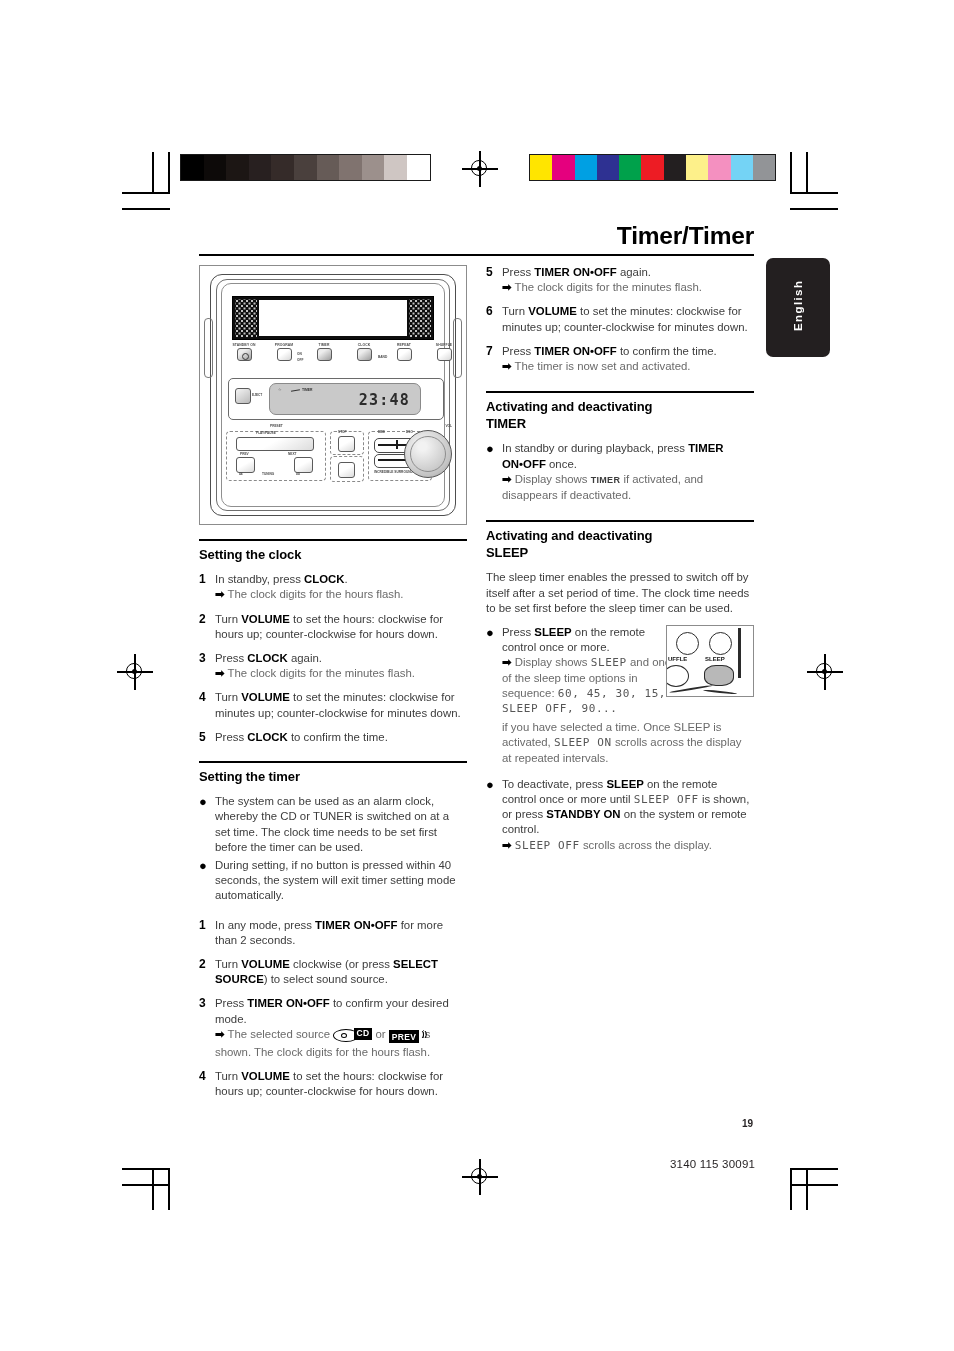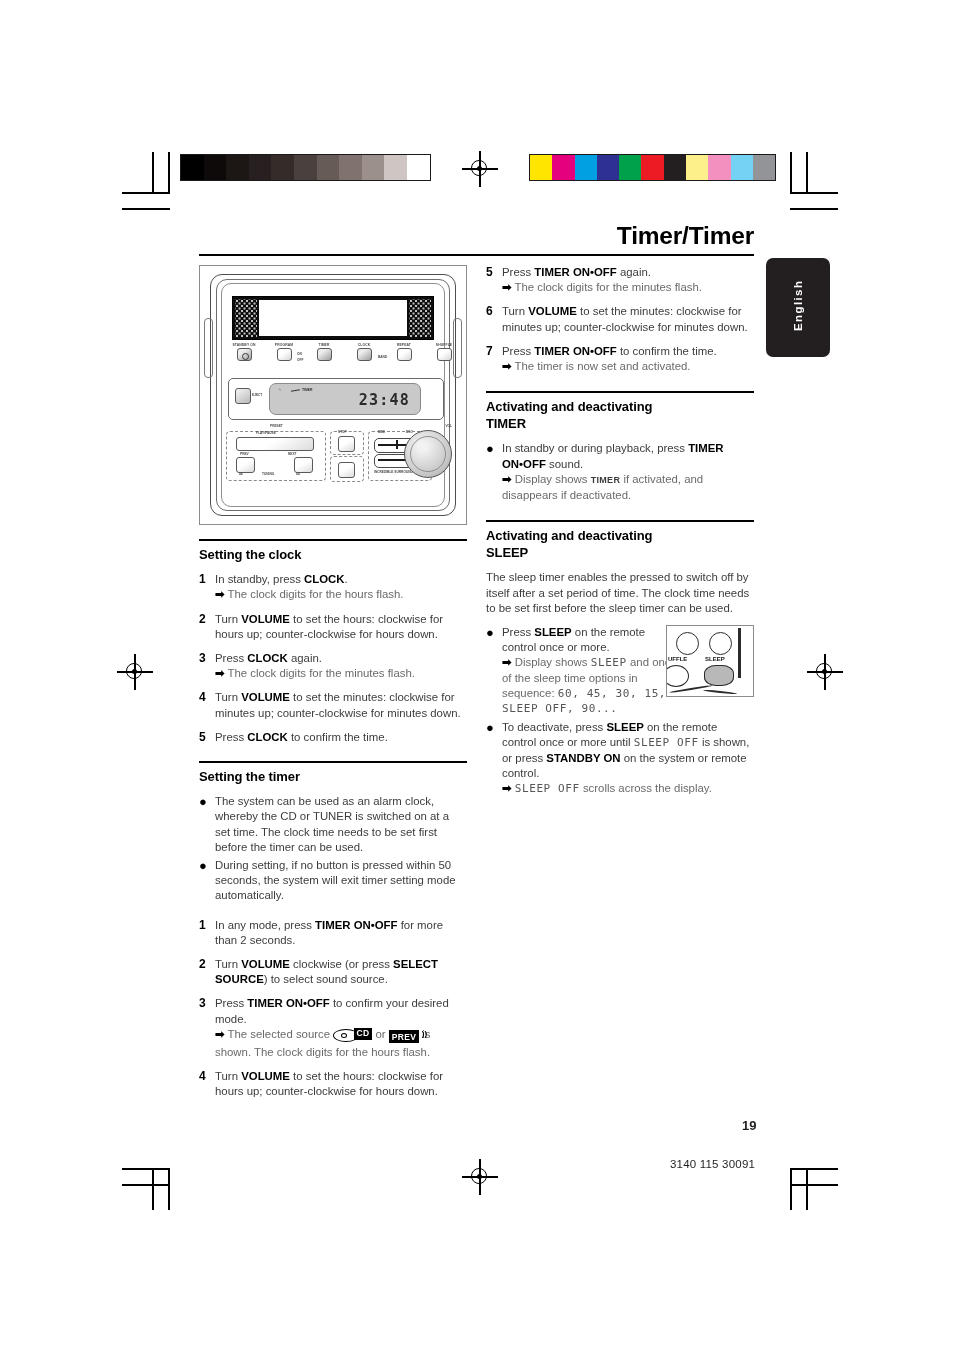--- a/index.html
+++ b/index.html
@@ -145,21 +145,21 @@
   .remote{
     position:absolute;right:0;top:0;width:88px;height:72px;
     border:1px solid #8c8c8c;background:#fff;box-sizing:border-box;overflow:hidden;
   }
   .rkey{position:absolute;border:1.6px solid #2b2b2b;border-radius:50%;background:#fff;}
   .rkey.fill{background:#b8b8b8;}
   .rlbl{position:absolute;font-size:6px;font-weight:bold;color:#111;}
   .redge{position:absolute;background:#2b2b2b;}
 
   
-  .pageno{position:absolute;left:742px;top:1118px;font-size:13px;font-weight:bold;color:#231f20;}
+  .pageno{position:absolute;left:742px;top:1118px;font-size:10px;font-weight:bold;color:#231f20;}
   .doccode{position:absolute;left:670px;top:1158px;font-size:11.5px;color:#231f20;letter-spacing:.2px;}
 </style>
 </head>
 <body>
 
 <div class="page">
 
   <div class="mark" style="left:122px;top:192px;width:48px;height:2px;"></div>
   <div class="mark" style="left:168px;top:152px;width:2px;height:42px;"></div>
   <div class="mark" style="left:122px;top:208px;width:48px;height:2px;"></div>
@@ -352,21 +352,21 @@
 
     <div class="rule"></div>
     <h2>Setting the timer</h2>
 
     <div class="step tight">
       <div class="bul">●</div>
       <div class="body">The system can be used as an alarm clock, whereby the CD or TUNER is switched on at a set time. The clock time needs to be set first before the timer can be used.</div>
     </div>
     <div class="step" style="margin-bottom:14px;">
       <div class="bul">●</div>
-      <div class="body">During setting, if no button is pressed within 50 seconds, the system will exit timer setting mode automatically.</div>
+      <div class="body">During setting, if no button is pressed within 40 seconds, the system will exit timer setting mode automatically.</div>
     </div>
 
     <div class="step">
       <div class="num">1</div>
       <div class="body"><span>In any mode, press <b>TIMER ON•OFF</b> for more than 2 seconds.</span></div>
     </div>
     <div class="step">
       <div class="num">2</div>
       <div class="body"><span>Turn <b>VOLUME</b> clockwise (or press <b>SELECT SOURCE</b>) to select sound source.</span></div>
     </div>
@@ -420,21 +420,21 @@
     <div class="rule"></div>
     <h2>
       <span>Activating and deactivating</span><br>
       <span>TIMER</span>
     </h2>
     <div class="step" style="margin-bottom:17px;">
       <div class="bul">●</div>
       <div class="body">
         <span>In standby or during playback, press</span>
         <b>TIMER ON•OFF</b>
-        <span>sound.</span><br>
+        <span>once.</span><br>
         <span class="arrow">➡</span>
         <span class="sub">Display shows</span>
         <span class="smallcaps">TIMER</span>
         <span class="sub">if activated, and disappears if deactivated.</span>
       </div>
     </div>
 
     <div class="rule"></div>
     <h2>
       <span>Activating and deactivating</span><br>
@@ -463,20 +463,25 @@
           <span>on the remote control once or more.</span><br>
           <span class="arrow">➡</span>
           <span class="sub">Display shows</span>
           <span class="lcdtxt">SLEEP</span>
           <span class="sub">and one of the sleep time options in sequence:</span>
           <span class="lcdtxt">60, 45, 30, 15,</span>
           <span class="lcdtxt">SLEEP OFF, 90...</span>
         </div>
       </div>
       <div style="clear:both;"></div>
+      <div style="font-size:11.4px;line-height:15.2px;color:#3c3c3c;padding-left:16px;margin-bottom:11px;">
+        <span class="sub">if you have selected a time. Once SLEEP is activated,</span>
+        <span class="lcdtxt">SLEEP ON</span>
+        <span class="sub">scrolls across the display at repeated intervals.</span>
+      </div>
     </div>
 
     <div class="step">
       <div class="bul">●</div>
       <div class="body">
         <span>To deactivate, press</span>
         <b>SLEEP</b>
         <span>on the remote control once or more until</span>
         <span class="lcdtxt">SLEEP OFF</span>
         <span>is shown, or press</span>

